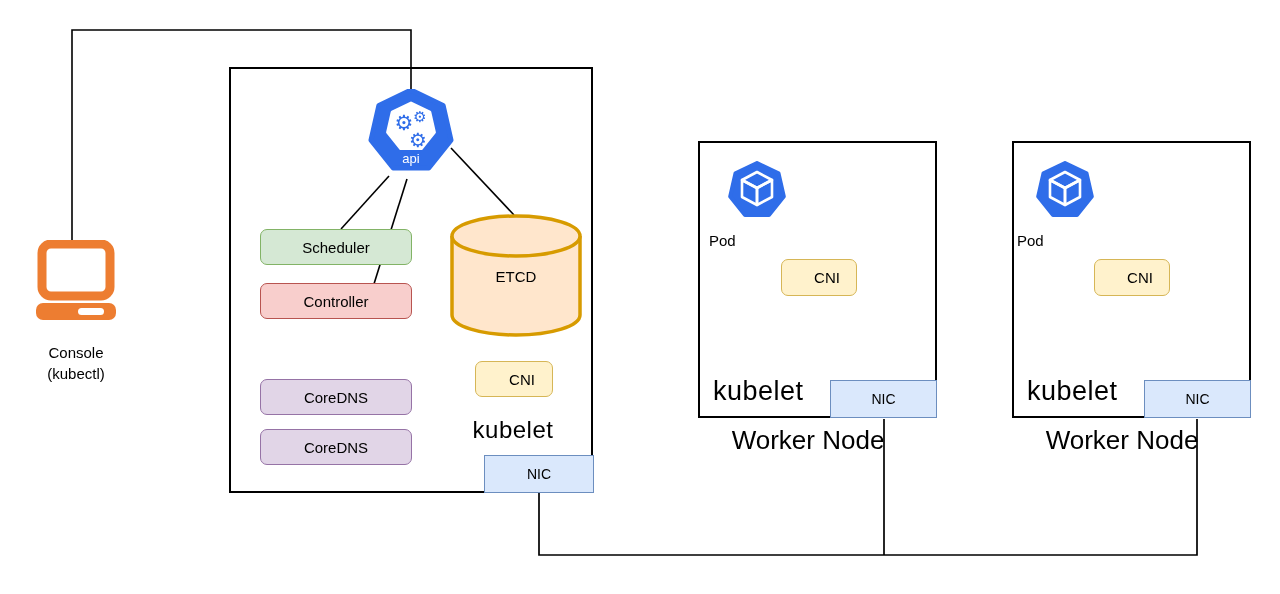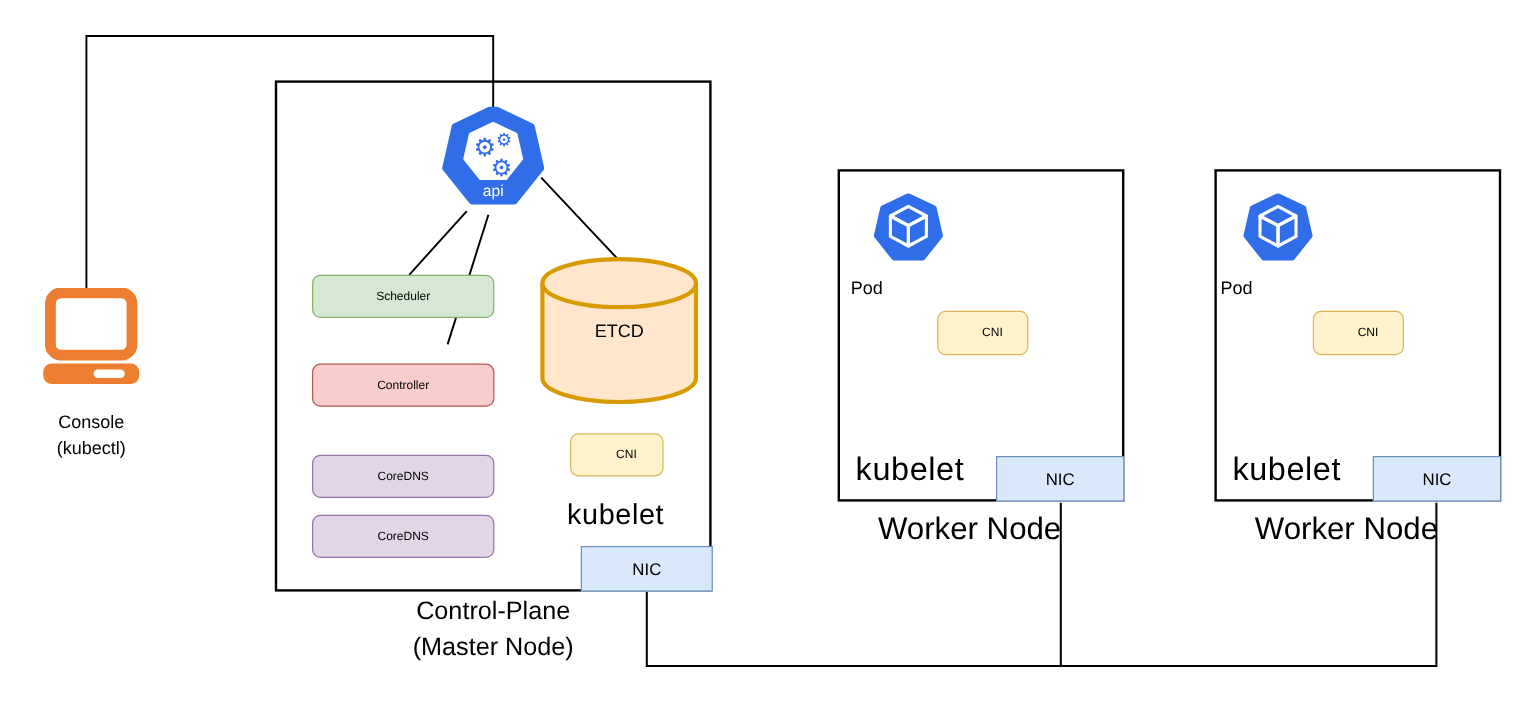--- a/index.html
+++ b/index.html
@@ -8,21 +8,21 @@
     font-family:"Liberation Sans", sans-serif; color:#000; overflow:hidden;
   }
   .bigbox {
     position:absolute; background:#ffffff; border:2px solid #000000;
     box-sizing:border-box; z-index:1;
   }
   #wires { position:absolute; left:0; top:0; z-index:5; pointer-events:none; }
   .pill {
     position:absolute; box-sizing:border-box; border:1.5px solid; border-radius:7px;
     display:flex; align-items:center; justify-content:center;
-    font-size:10px; z-index:10;
+    font-size:15px; z-index:10;
   }
   .pill.green  { background:var(--green-fill,#d5e8d4);  border-color:var(--green-stroke,#82b366); }
   .pill.red    { background:var(--red-fill,#f8cecc);    border-color:var(--red-stroke,#b85450); }
   .pill.purple { background:var(--purple-fill,#e1d5e7); border-color:var(--purple-stroke,#9673a6); }
   .pill.yellow { background:var(--yellow-fill,#fff2cc); border-color:var(--yellow-stroke,#d6b656);padding-left:16px; }
   .nic {
     position:absolute; box-sizing:border-box; border:1.5px solid var(--blue-stroke,#6c8ebf);
     background:var(--blue-fill,#dae8fc); display:flex; align-items:center; justify-content:center;
     font-size:14px; z-index:12;
   }
@@ -66,21 +66,21 @@
     <polygon points="44,14 62.8,23 67.4,43.3 54.4,59.6 33.6,59.6 20.6,43.3 25.2,23" fill="#ffffff" stroke="#ffffff" stroke-width="3" stroke-linejoin="round"></polygon>
     <text x="37" y="41" font-size="21" text-anchor="middle" style="fill:var(--kubernetes-blue,#2f6de9); font-family:'DejaVu Sans',sans-serif;">⚙</text>
     <text x="53" y="33" font-size="15" text-anchor="middle" style="fill:var(--kubernetes-blue,#2f6de9); font-family:'DejaVu Sans',sans-serif;">⚙</text>
     <text x="51" y="58" font-size="20" text-anchor="middle" style="fill:var(--kubernetes-blue,#2f6de9); font-family:'DejaVu Sans',sans-serif;">⚙</text>
     <text x="44" y="74" font-size="13" text-anchor="middle" fill="#ffffff">api</text>
   </svg>
 
   <div class="pill green" style="left:260px; top:229px; width:152px; height:36px;">
     <span>Scheduler</span>
   </div>
-  <div class="pill red" style="left:260px; top:303px; width:152px; height:36px;">
+  <div class="pill red" style="left:260px; top:283px; width:152px; height:36px;">
     <span>Controller</span>
   </div>
   <div class="pill purple" style="left:260px; top:379px; width:152px; height:36px;">
     <span>CoreDNS</span>
   </div>
   <div class="pill purple" style="left:260px; top:429px; width:152px; height:36px;">
     <span>CoreDNS</span>
   </div>
 
   <svg class="icon" style="left:448px; top:213px;" width="136" height="126" viewBox="0 0 136 126">
@@ -92,24 +92,20 @@
   <div class="pill yellow" style="left:475px; top:361px; width:78px; height:36px;">
     <span>CNI</span>
   </div>
 
   <div class="kubelet-lbl" style="left:433px; top:416px; width:160px; text-align:center; font-size:24px;">kubelet</div>
 
   <div class="nic" style="left:484px; top:455px; width:110px; height:38px;">
     <span>NIC</span>
   </div>
 
-  <div class="caption" style="left:261px; top:495px; width:300px; font-size:21px;">
-    <div>Control-Plane</div>
-    <div>(Master Node)</div>
-  </div>
 
   <svg class="icon" style="left:727px; top:161px;" width="60" height="60" viewBox="0 0 60 60">
     <polygon points="30,2 51.5,12.3 56.8,35.5 42,54.1 18,54.1 3.2,35.5 8.5,12.3" style="fill:var(--kubernetes-blue,#2f6de9); stroke:var(--kubernetes-blue,#2f6de9)" stroke-width="4" stroke-linejoin="round"></polygon>
     <g fill="none" stroke="#ffffff" stroke-width="2.6" stroke-linejoin="round">
       <polygon points="30,11 45,19 30,27 15,19"></polygon>
       <polygon points="15,19 30,27 30,44 15,36"></polygon>
       <polygon points="45,19 30,27 30,44 45,36"></polygon>
     </g>
   </svg>
   <div class="lbl" style="left:709px; top:232px; width:96px; font-size:15px;">Pod</div>

